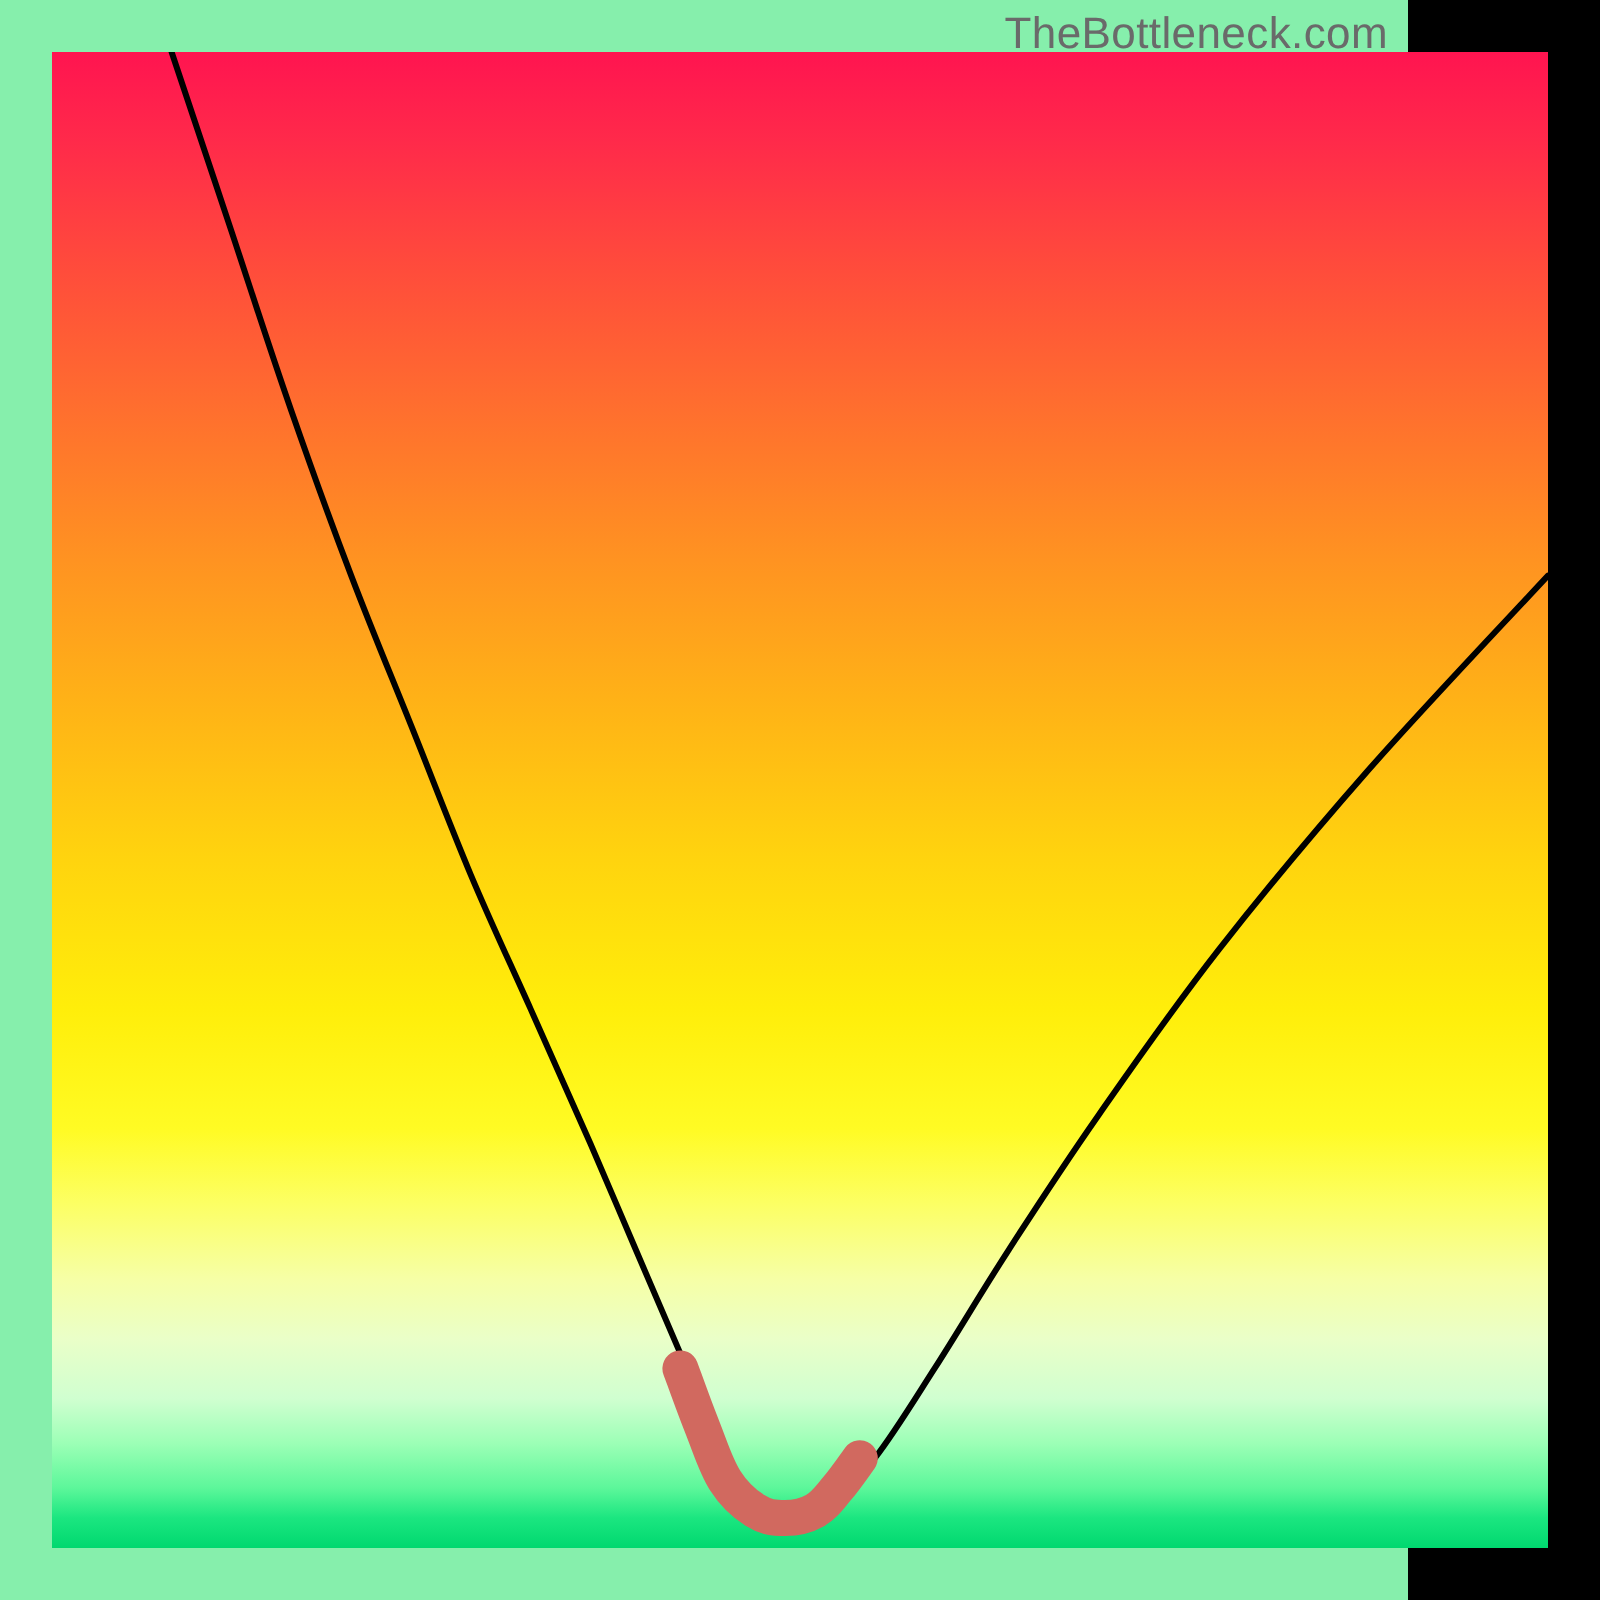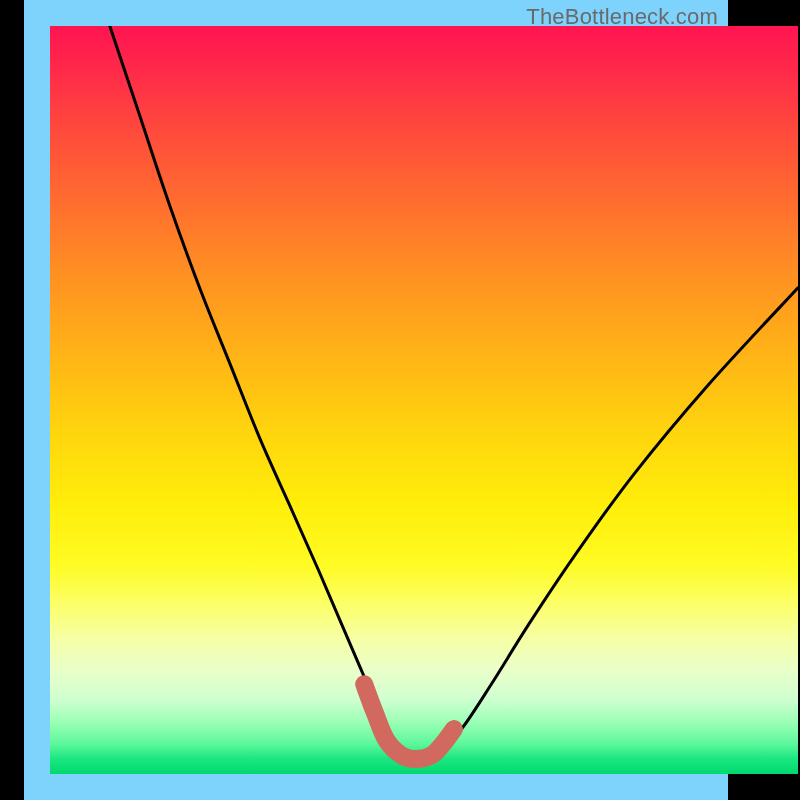--- a/index.html
+++ b/index.html
@@ -8,22 +8,21 @@
     width: 800px;
     height: 800px;
     background: #000;
     overflow: hidden;
     font-family: Arial, Helvetica, sans-serif;
   }
   .frame {
     position: relative;
     width: 704px;
     height: 800px;
-    background: #7dd3fc;
-    margin-left: 24px;
+    background: #86efac;
   }
   .watermark {
     position: absolute;
     top: 4px;
     right: 10px;
     color: #6a6a6a;
     font-size: 22px;
     font-weight: 500;
     letter-spacing: 0.2px;
     z-index: 4;

